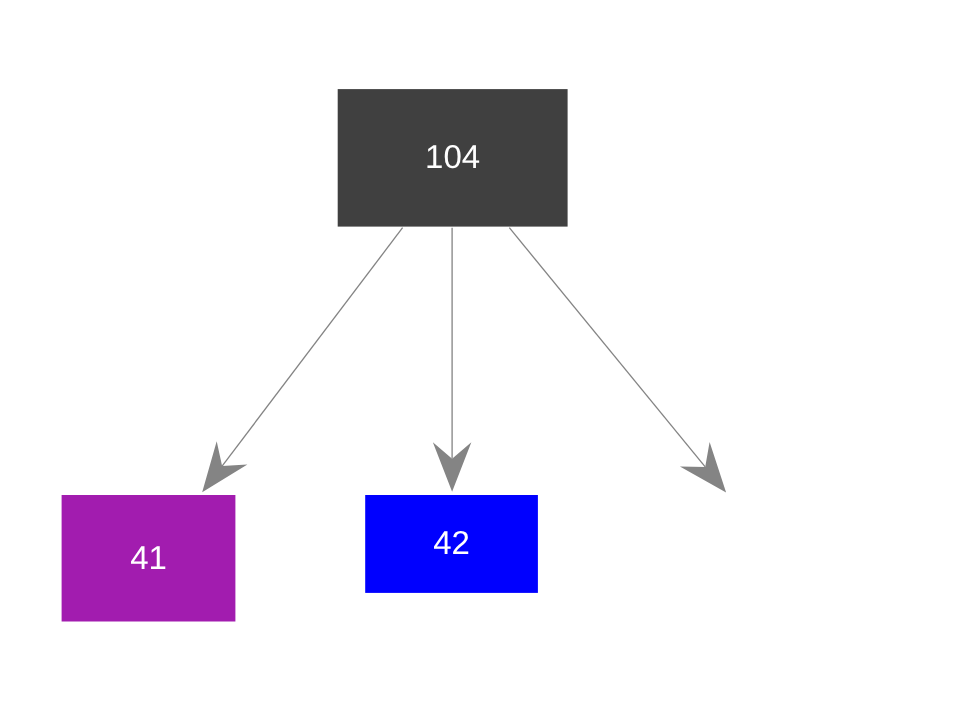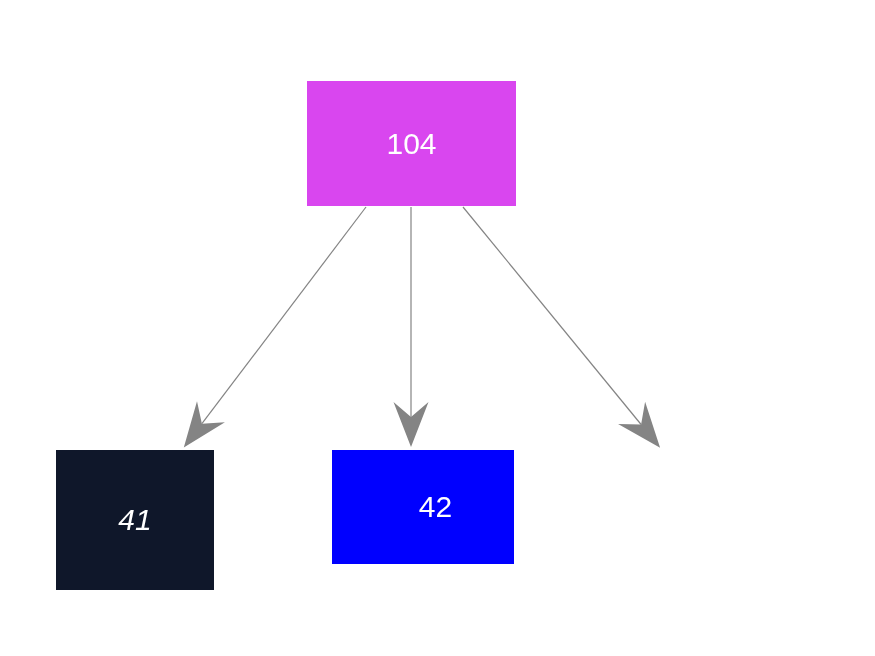--- a/index.html
+++ b/index.html
@@ -27,23 +27,23 @@
     position: absolute;
     display: flex;
     align-items: center;
     justify-content: center;
     color: #ffffff;
     font-size: 30px;
     line-height: 1;
     user-select: none;
     cursor: pointer;
   }
-  .node-root  { left: 307px; top:  81px; width: 209px; height: 125px; background: #d946ef; }
-  .node-41    { left:  56px; top: 450px; width: 158px; height: 140px; background: #0f172a; font-style: italic; }
-  .node-42    { left: 332px; top: 450px; width: 157px; height: 114px; background: #0000ff; padding-left: 25px; }
+  .node-root  { left: 307px; top:  81px; width: 209px; height: 125px; background: #404040; }
+  .node-41    { left:  56px; top: 450px; width: 158px; height: 115px; background: #a21caf; }
+  .node-42    { left: 332px; top: 450px; width: 157px; height: 89px; background: #0000ff; }
   .node-123   { left: 609px; top: 450px; width: 209px; height: 126px; background: #0000ff; }
   .edge-line  { stroke: #848484; stroke-width: 1.2; fill: none; }
   .arrowhead  { fill: #848484; stroke: none; }
 </style>
 </head>
 <body>
 
 <div class="canvas">
 
   <svg class="edges-layer" width="875" height="656" viewBox="0 0 875 656" xmlns="http://www.w3.org/2000/svg">

